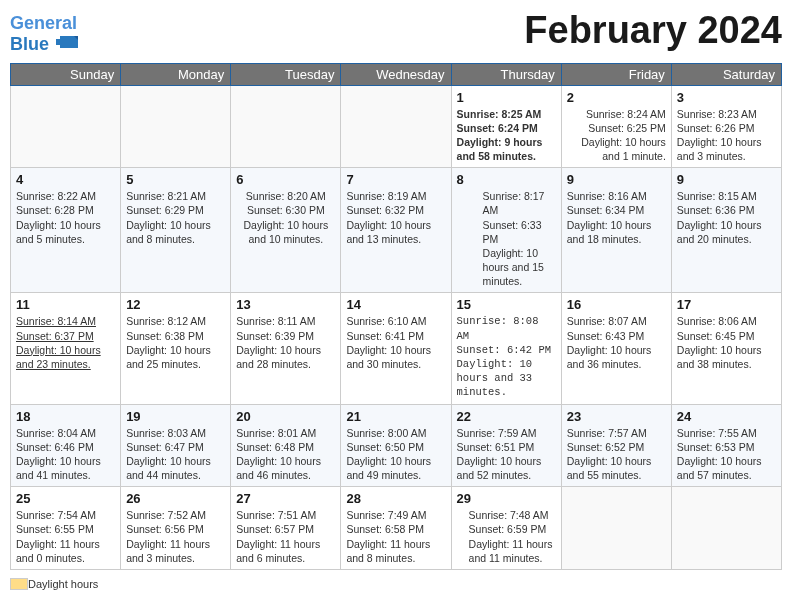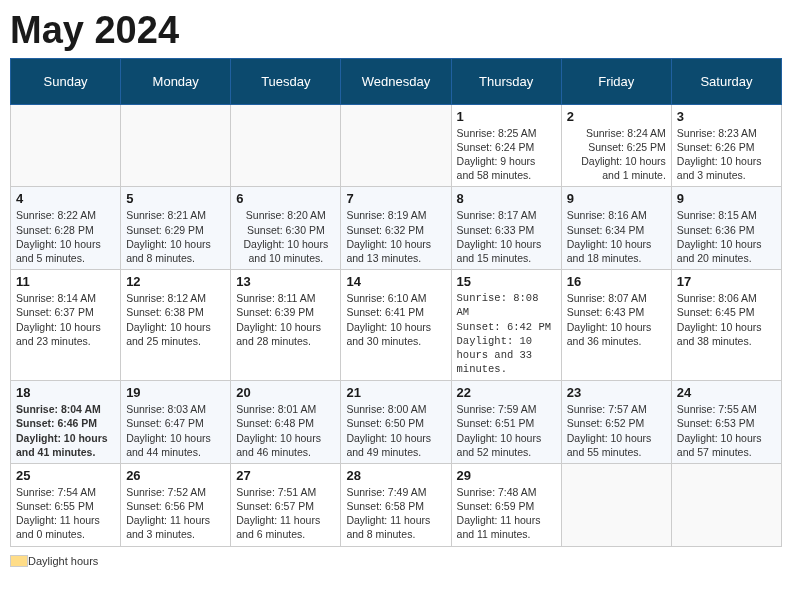--- a/index.html
+++ b/index.html
@@ -43,24 +43,24 @@
       font-size: 15px;
       color: #333;
       margin-top: 2px;
     }
     .calendar {
       width: 100%;
       border-collapse: collapse;
       font-size: 11px;
     }
     .calendar th {
-      background: #0c4a6e;
+      background: #737373;
       color: #fff;
-      text-align: center;
-      padding: 15px 6px;
+      text-align: right;
+      padding: 3px 6px;
       font-size: 13px;
       font-weight: normal;
       border: 1px solid #2060a0;
     }
     .calendar td {
       border: 1px solid #ccc;
       vertical-align: top;
       padding: 4px 5px;
       width: calc(100% / 7);
       min-height: 80px;
@@ -100,22 +100,39 @@
       color: #333;
     }
     .empty-cell {
       background: #f9f9f9 !important;
     }
   </style>
 </head>
 <body>
 
 <div class="header-area">
+  <div class="logo">
+    <div>
+      <div class="logo-text">
+        <span>General</span>
+      </div>
+      <div class="logo-text">
+        <span style="color:#2979be">Blue</span>
+        <span style="display:inline-block; margin-left:2px; vertical-align:middle;">
+          <svg width="22" height="18" viewBox="0 0 22 18">
+            <polygon points="4,2 22,2 22,14 4,14" fill="#2979be"></polygon>
+            <polygon points="0,5 8,5 8,11 0,11" fill="#2979be"></polygon>
+            <polygon points="18,2 22,2 22,6" fill="#1a5a9a"></polygon>
+          </svg>
+        </span>
+      </div>
+    </div>
+  </div>
   <div class="title-block">
-    <div class="month-title">May 2024</div>
+    <div class="month-title">February 2024</div>
   </div>
 </div>
 
 <table class="calendar">
   <thead>
     <tr>
     <th>Sunday</th>
         <th>Monday</th>
         <th>Tuesday</th>
         <th>Wednesday</th>
@@ -125,21 +142,21 @@
       </tr>
   </thead>
   <tbody id="calendar-body">
   <tr>
         <td class="empty-cell"></td>
         <td class="empty-cell"></td>
         <td class="empty-cell"></td>
         <td class="empty-cell"></td>
         <td>
           <span class="day-num">1</span>
-          <div class="day-info" style="white-space: pre-line;">Sunrise: 8:25 AM
+          <div class="day-info" style="white-space: pre-line; font-weight: bold;">Sunrise: 8:25 AM
 Sunset: 6:24 PM
 Daylight: 9 hours and 58 minutes.</div>
         </td>
         <td>
           <span class="day-num">2</span>
           <div class="day-info" style="white-space: pre-line; text-align: right;">Sunrise: 8:24 AM
 Sunset: 6:25 PM
 Daylight: 10 hours and 1 minute.</div>
         </td>
         <td>
@@ -169,41 +186,41 @@
 Daylight: 10 hours and 10 minutes.</div>
         </td>
         <td>
           <span class="day-num">7</span>
           <div class="day-info" style="white-space: pre-line;">Sunrise: 8:19 AM
 Sunset: 6:32 PM
 Daylight: 10 hours and 13 minutes.</div>
         </td>
         <td>
           <span class="day-num">8</span>
-          <div class="day-info" style="white-space: pre-line;">Sunrise: 8:17 AM
+          <div class="day-info" style="white-space: pre-line; margin-left: 26px;">Sunrise: 8:17 AM
 Sunset: 6:33 PM
 Daylight: 10 hours and 15 minutes.</div>
         </td>
         <td>
           <span class="day-num">9</span>
           <div class="day-info" style="white-space: pre-line;">Sunrise: 8:16 AM
 Sunset: 6:34 PM
 Daylight: 10 hours and 18 minutes.</div>
         </td>
         <td>
           <span class="day-num">9</span>
           <div class="day-info" style="white-space: pre-line;">Sunrise: 8:15 AM
 Sunset: 6:36 PM
 Daylight: 10 hours and 20 minutes.</div>
         </td>
       </tr>
       <tr>
         <td>
           <span class="day-num">11</span>
-          <div class="day-info" style="white-space: pre-line;">Sunrise: 8:14 AM
+          <div class="day-info" style="white-space: pre-line; text-decoration: underline;">Sunrise: 8:14 AM
 Sunset: 6:37 PM
 Daylight: 10 hours and 23 minutes.</div>
         </td>
         <td>
           <span class="day-num">12</span>
           <div class="day-info" style="white-space: pre-line;">Sunrise: 8:12 AM
 Sunset: 6:38 PM
 Daylight: 10 hours and 25 minutes.</div>
         </td>
         <td>
@@ -233,21 +250,21 @@
         <td>
           <span class="day-num">17</span>
           <div class="day-info" style="white-space: pre-line;">Sunrise: 8:06 AM
 Sunset: 6:45 PM
 Daylight: 10 hours and 38 minutes.</div>
         </td>
       </tr>
       <tr>
         <td>
           <span class="day-num">18</span>
-          <div class="day-info" style="white-space: pre-line; font-weight: bold;">Sunrise: 8:04 AM
+          <div class="day-info" style="white-space: pre-line;">Sunrise: 8:04 AM
 Sunset: 6:46 PM
 Daylight: 10 hours and 41 minutes.</div>
         </td>
         <td>
           <span class="day-num">19</span>
           <div class="day-info" style="white-space: pre-line;">Sunrise: 8:03 AM
 Sunset: 6:47 PM
 Daylight: 10 hours and 44 minutes.</div>
         </td>
         <td>
@@ -301,21 +318,21 @@
 Daylight: 11 hours and 6 minutes.</div>
         </td>
         <td>
           <span class="day-num">28</span>
           <div class="day-info" style="white-space: pre-line;">Sunrise: 7:49 AM
 Sunset: 6:58 PM
 Daylight: 11 hours and 8 minutes.</div>
         </td>
         <td>
           <span class="day-num">29</span>
-          <div class="day-info" style="white-space: pre-line;">Sunrise: 7:48 AM
+          <div class="day-info" style="white-space: pre-line; margin-left: 12px;">Sunrise: 7:48 AM
 Sunset: 6:59 PM
 Daylight: 11 hours and 11 minutes.</div>
         </td>
         <td class="empty-cell"></td>
         <td class="empty-cell"></td>
       </tr>
     </tbody>
 </table>
 
 <div class="footer">

